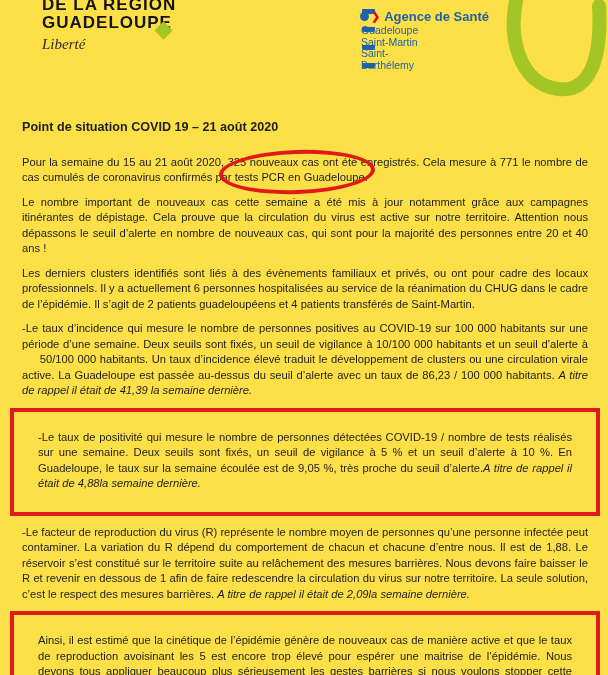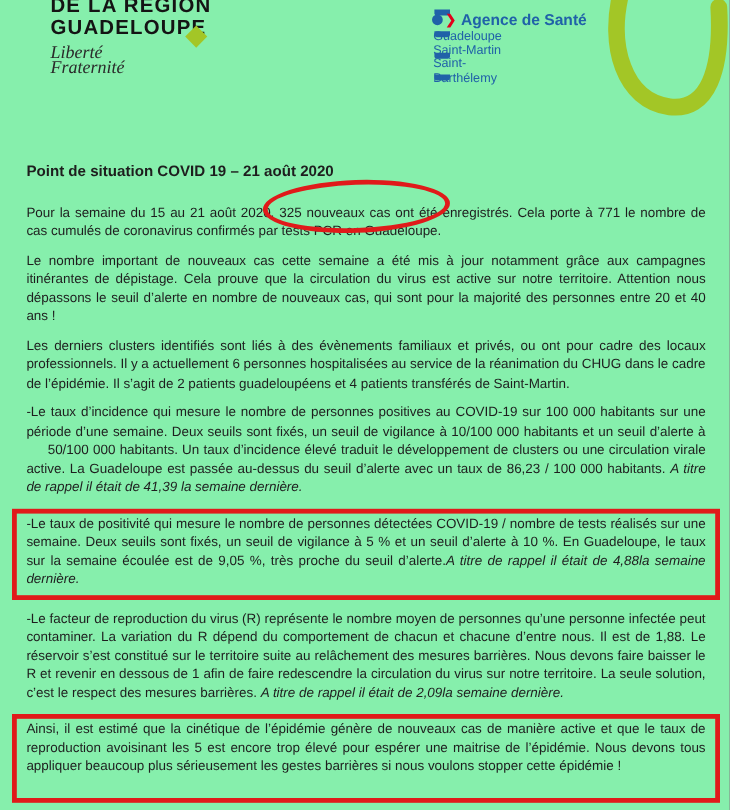--- a/index.html
+++ b/index.html
@@ -1,17 +1,17 @@
 <!DOCTYPE html>
 <html style="--red: #e01a1a; --blue: #2062a8; --red-logo: #e2001a; --green: #a3c626;"><head>
 <meta charset="utf-8">
 <style>
   html,body{margin:0;padding:0;background:#888;}
   .page{
-    width:608px;height:675px;position:relative;background:#86efac;
+    width:608px;height:675px;position:relative;background:#fde047;
     overflow:hidden;font-family:"Liberation Sans",sans-serif;color:#1e1e1e;
     margin:0 auto;
   }
   
   .prefet{position:absolute;left:42px;top:-4px;}
   .prefet .big{font-weight:700;font-size:17px;line-height:18px;letter-spacing:1px;color:#141414;}
   .motto{margin-top:6px;font-family:"Liberation Serif",serif;font-style:italic;
          font-size:15px;line-height:13px;color:#2a2a2a;}
   
   .ars{position:absolute;left:360px;top:0;}
@@ -20,45 +20,44 @@
   .ars-line1{position:absolute;left:0;top:9px;white-space:nowrap;display:flex;align-items:center;}
   .ars-dot{width:9px;height:9px;border-radius:50%;background:var(--blue);display:inline-block;}
   .ars-chev{color:var(--red-logo);font-weight:700;font-size:11px;margin:0 4px 0 2px;}
   .ars-agency{color:var(--blue);font-weight:700;font-size:13px;}
   .ars-regions{position:absolute;left:1px;top:25px;color:var(--blue);font-size:10.5px;line-height:11.5px;}
   .ars-diamond{position:absolute;left:157px;top:24px;width:13px;height:13px;background:var(--green);transform:rotate(45deg);}
   .ars-s{position:absolute;left:500px;top:0;}
   
   .content{position:absolute;left:22px;top:120px;width:566px;
            font-size:11.2px;line-height:15.5px;text-align:justify;}
-  .doc-title{font-weight:700;font-size:12.6px;margin:16px 0 19px 0;text-align:left;}
+  .doc-title{font-weight:700;font-size:12.6px;margin:0 0 19px 0;text-align:left;}
   .content p{margin:0 0 9px 0;}
   .sb{font-weight:400;}
   .si{font-style:italic;}
   .redbox{border:4px solid var(--red);padding:2px 8px 4px 8px;margin:6px -12px 9px -12px;}
-  .redbox p{margin:0;}
+  .redbox p{margin:16px;}
   .redbox-bottom{margin-bottom:0;height:60px;}
   
   .ellipse{
     position:absolute;left:219px;top:150px;width:148px;height:36px;
     border:4px solid var(--red);border-radius:50%;transform:rotate(-2deg);
     pointer-events:none;
   }
 </style>
 </head>
 <body>
 
 <div class="page">
 
   <div class="prefet">
     <div class="big">DE LA RÉGION</div>
     <div class="big">GUADELOUPE</div>
     <div class="motto">
       <div>Liberté</div>
-      <div>Fraternité</div>
     </div>
   </div>
 
   <div class="ars">
     <div class="frag-row">
       <span class="frag"></span><span class="frag"></span><span class="frag"></span><span class="frag"></span>
     </div>
     <div class="ars-line1">
       <span class="ars-dot"></span>
       <span class="ars-chev">❯</span>
@@ -73,21 +72,21 @@
 
   <div class="ars-diamond"></div>
 
   <svg class="ars-s" width="108" height="112" viewBox="0 0 108 112" aria-hidden="true">
     <path d="M 18 -8 C 6 38 20 84 58 89 C 90 93 102 58 99 6" fill="none" stroke="#a3c626" stroke-width="14" stroke-linecap="round"></path>
   </svg>
 
   <div class="content">
     <h1 class="doc-title">Point de situation COVID 19 – 21 août 2020</h1>
 
-    <p><span class="sb">Pour la semaine du 15 au 21 août 2020, </span><span class="sb">325 nouveaux cas</span><span> ont été enregistrés. Cela porte à </span><span class="sb">771 le nombre de cas cumulés de coronavirus</span><span> confirmés par tests PCR en Guadeloupe.</span></p>
+    <p><span class="sb">Pour la semaine du 15 au 21 août 2020, </span><span class="sb">325 nouveaux cas</span><span> ont été enregistrés. Cela mesure à </span><span class="sb">771 le nombre de cas cumulés de coronavirus</span><span> confirmés par tests PCR en Guadeloupe.</span></p>
 
     <p><span>Le nombre important de nouveaux cas cette semaine a été mis à jour notamment grâce aux campagnes itinérantes de dépistage. Cela prouve que la circulation du virus est active sur notre territoire. </span><span class="sb">Attention nous dépassons le seuil d’alerte en nombre de nouveaux cas, qui sont pour la majorité des personnes entre 20 et 40 ans !</span></p>
 
     <p><span class="sb">Les derniers clusters identifiés sont liés à des évènements familiaux et privés, ou ont pour cadre des locaux professionnels. Il y a actuellement 6 personnes hospitalisées au service de la réanimation du CHUG dans le cadre de l’épidémie. Il s’agit de 2 patients guadeloupéens et 4 patients transférés de Saint-Martin.</span></p>
 
 
     <p><span class="sb">-Le taux d’incidence qui mesure le nombre de personnes positives au COVID-19 sur 100 000 habitants sur une période d’une semaine.</span><span> Deux seuils sont fixés, un seuil de vigilance à 10/100 000 habitants et un seuil d’alerte à &nbsp;&nbsp;&nbsp;&nbsp;&nbsp;50/100 000 habitants. Un taux d’incidence élevé traduit le développement de clusters ou une circulation virale active. La Guadeloupe est passée au-dessus du seuil d’alerte avec un </span><span class="sb">taux de 86,23 / 100 000 habitants</span><span>. </span><span class="si">A titre de rappel il était de 41,39 la semaine dernière.</span></p>
 
     <div class="redbox">
       <p><span class="sb">-Le taux de positivité qui mesure le nombre de personnes détectées COVID-19 / nombre de tests réalisés sur une semaine.</span><span> Deux seuils sont fixés, un seuil de vigilance à 5 % et un seuil d’alerte à 10 %. En Guadeloupe, </span><span class="sb">le taux sur la semaine écoulée est de 9,05 %, très proche du seuil d’alerte.</span><span class="si">A titre de rappel il était de 4,88la semaine dernière.</span></p>

